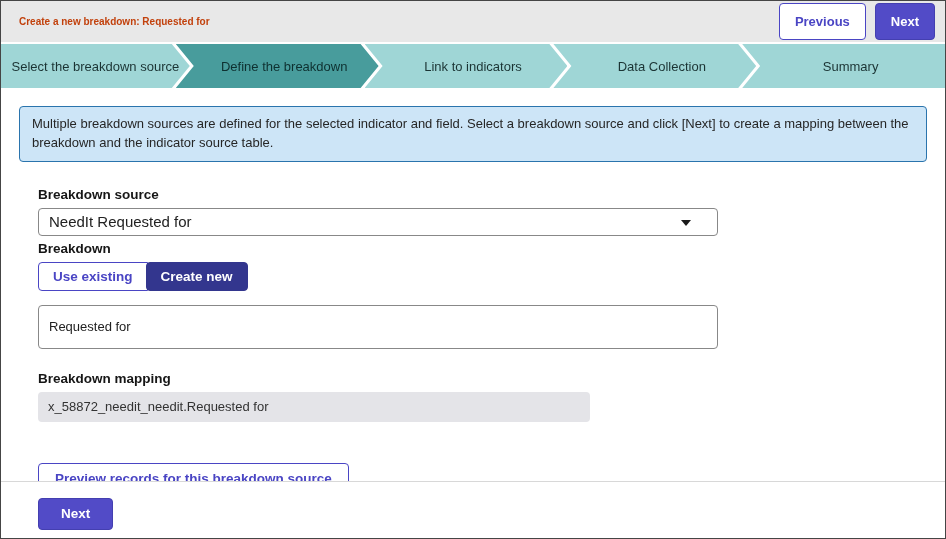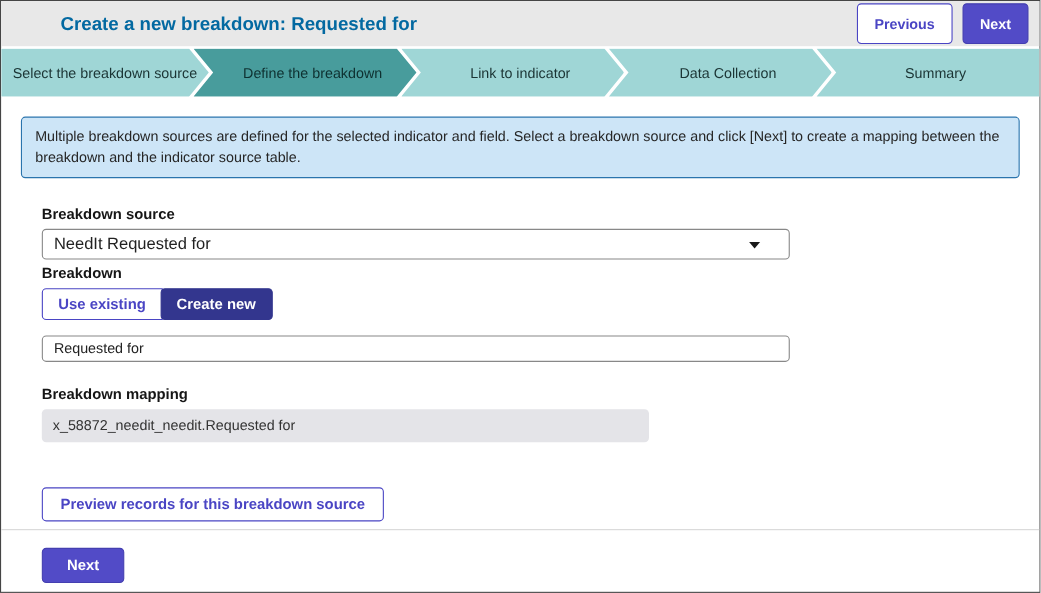--- a/index.html
+++ b/index.html
@@ -30,25 +30,24 @@
   
   .header {
     height: 41px;
     background: #e8e8e8;
     display: flex;
     align-items: center;
     padding: 0 10px 0 18px;
     flex: 0 0 auto;
   }
   .header-title {
-    font-size: 17px;
-    font-weight: 700;
-    color: #0369a1;
+    font-size: 10px;
+    font-weight: 700;
+    color: #c2410c;
     flex: 1;
-    margin-left: 36px;
   }
   .btn {
     font-family: inherit;
     font-size: 13px;
     font-weight: 700;
     border-radius: 4px;
     padding: 6px 14px;
     cursor: pointer;
     line-height: 1;
   }
@@ -167,21 +166,21 @@
     background: var(--accent-dark);
     color: #fff;
     border: 1px solid var(--accent-dark);
     border-radius: 4px;
     margin-left: -2px;
   }
 
   .text-input {
     margin-top: 14px;
     width: 680px;
-    height: 24px;
+    height: 44px;
     border: 1px solid #888;
     border-radius: 4px;
     padding: 0 10px;
     font-family: inherit;
     font-size: 13px;
     color: #222;
     display: block;
   }
   .readonly-field {
     width: 552px;
@@ -215,21 +214,21 @@
 
   <div class="header">
     <div class="header-title">Create a new breakdown: Requested for</div>
     <button class="btn btn-outline">Previous</button>
     <button class="btn btn-primary">Next</button>
   </div>
 
   <div class="steps">
     <div class="step">Select the breakdown source</div>
     <div class="step active">Define the breakdown</div>
-    <div class="step">Link to indicator</div>
+    <div class="step">Link to indicators</div>
     <div class="step">Data Collection</div>
     <div class="step">Summary</div>
   </div>
 
   <div class="content">
 
     <div class="info-banner">Multiple breakdown sources are defined for the selected indicator and field. Select a breakdown source and click [Next] to create a mapping between the breakdown and the indicator source table.</div>
 
     <div class="form">
 

